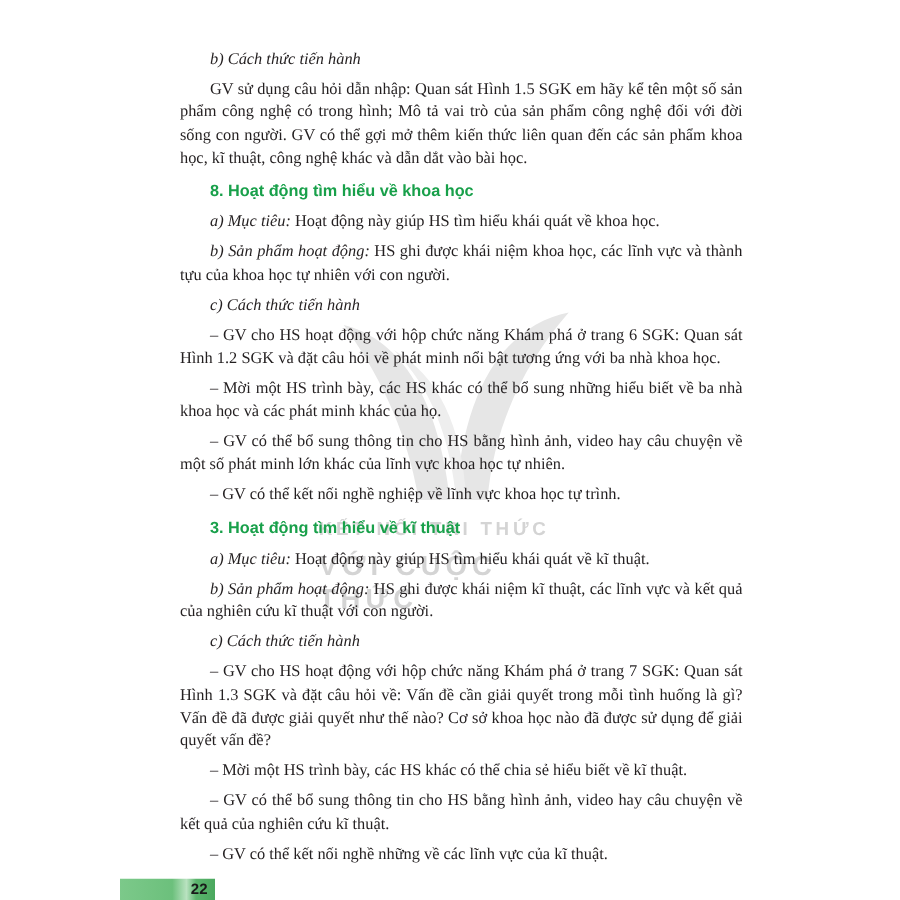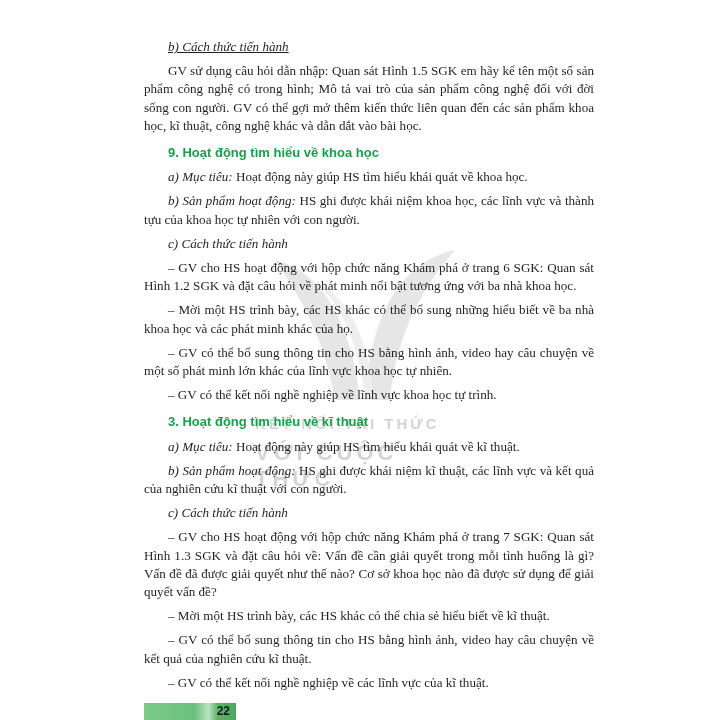--- a/index.html
+++ b/index.html
@@ -10,59 +10,59 @@
              color:#d4d4d4; letter-spacing:3px; }
   .wm-line1 { top:175px; font-size:15px; font-weight:bold; }
   .wm-line2 { top:200px; font-size:22px; font-weight:bold; letter-spacing:4px; }
   .content { position:absolute; left:144px; top:38px; width:450px; font-size:13.1px; line-height:18.2px; }
   p { margin:0; }
   .sub { font-style:italic; text-indent:24px; margin-top:6px; }
   .para { text-indent:24px; margin-top:6px; text-align:justify; }
   .para .lbl { font-style:italic; }
   .heading { font-family:"Liberation Sans","DejaVu Sans",sans-serif; font-weight:bold; color:#18a04a;
              font-size:13px; margin-top:9px; padding-left:24px; }
-  .first { margin-top:0;text-decoration:underline; }
-  .page-tab { position:absolute; left:96px; top:703px; width:92px; height:17px;
-              background:linear-gradient(90deg,#7cc98a 0%,#6cc07c 55%,#b9e2c0 70%,#5bb56d 80%,#4aa85e 100%);margin-left:48px; }
+  .first { margin-top:0; }
+  .page-tab { position:absolute; left:96px; top:703px; width:76px; height:17px;
+              background:linear-gradient(90deg,#7cc98a 0%,#6cc07c 55%,#b9e2c0 70%,#5bb56d 80%,#4aa85e 100%); }
   .page-num { position:absolute; right:6px; top:1px; font-family:"Liberation Sans","DejaVu Sans",sans-serif;
               font-weight:bold; font-size:12px; color:#1a1a1a; }
 </style>
 </head>
 <body>
 
 <div class="watermark">
   <svg width="220" height="170" viewBox="0 0 220 170">
     <path d="M20 20 C60 30 95 70 105 160 L80 160 C70 100 45 55 20 20 Z" fill="#e6e6e6"></path>
     <path d="M200 10 C150 20 115 70 110 160 L135 160 C140 100 165 50 200 10 Z" fill="#e6e6e6"></path>
     <path d="M110 160 C105 110 90 70 60 40 C95 60 115 100 118 160 Z" fill="#eeeeee"></path>
   </svg>
   <div class="wm-text wm-line1">KẾT NỐI TRI THỨC</div>
   <div class="wm-text wm-line2">VỚI CUỘC THỨC</div>
 </div>
 
 <div class="content">
   <p class="sub first">b) Cách thức tiến hành</p>
   <p class="para">GV sử dụng câu hỏi dẫn nhập: Quan sát Hình 1.5 SGK em hãy kể tên một số sản phẩm công nghệ có trong hình; Mô tả vai trò của sản phẩm công nghệ đối với đời sống con người. GV có thể gợi mở thêm kiến thức liên quan đến các sản phẩm khoa học, kĩ thuật, công nghệ khác và dẫn dắt vào bài học.</p>
 
-  <p class="heading">9. Hoạt động tìm hiểu về khoa học</p>
+  <p class="heading">8. Hoạt động tìm hiểu về khoa học</p>
   <p class="para"><span class="lbl">a) Mục tiêu:</span><span> Hoạt động này giúp HS tìm hiểu khái quát về khoa học.</span></p>
   <p class="para"><span class="lbl">b) Sản phẩm hoạt động:</span><span> HS ghi được khái niệm khoa học, các lĩnh vực và thành tựu của khoa học tự nhiên với con người.</span></p>
   <p class="sub">c) Cách thức tiến hành</p>
   <p class="para">– GV cho HS hoạt động với hộp chức năng Khám phá ở trang 6 SGK: Quan sát Hình 1.2 SGK và đặt câu hỏi về phát minh nổi bật tương ứng với ba nhà khoa học.</p>
   <p class="para">– Mời một HS trình bày, các HS khác có thể bổ sung những hiểu biết về ba nhà khoa học và các phát minh khác của họ.</p>
   <p class="para">– GV có thể bổ sung thông tin cho HS bằng hình ảnh, video hay câu chuyện về một số phát minh lớn khác của lĩnh vực khoa học tự nhiên.</p>
   <p class="para">– GV có thể kết nối nghề nghiệp về lĩnh vực khoa học tự trình.</p>
 
   <p class="heading">3. Hoạt động tìm hiểu về kĩ thuật</p>
   <p class="para"><span class="lbl">a) Mục tiêu:</span><span> Hoạt động này giúp HS tìm hiểu khái quát về kĩ thuật.</span></p>
   <p class="para"><span class="lbl">b) Sản phẩm hoạt động:</span><span> HS ghi được khái niệm kĩ thuật, các lĩnh vực và kết quả của nghiên cứu kĩ thuật với con người.</span></p>
   <p class="sub">c) Cách thức tiến hành</p>
   <p class="para">– GV cho HS hoạt động với hộp chức năng Khám phá ở trang 7 SGK: Quan sát Hình 1.3 SGK và đặt câu hỏi về: Vấn đề cần giải quyết trong mỗi tình huống là gì? Vấn đề đã được giải quyết như thế nào? Cơ sở khoa học nào đã được sử dụng để giải quyết vấn đề?</p>
   <p class="para">– Mời một HS trình bày, các HS khác có thể chia sẻ hiểu biết về kĩ thuật.</p>
   <p class="para">– GV có thể bổ sung thông tin cho HS bằng hình ảnh, video hay câu chuyện về kết quả của nghiên cứu kĩ thuật.</p>
-  <p class="para">– GV có thể kết nối nghề nghiệp về các lĩnh vực của kĩ thuật.</p>
+  <p class="para">– GV có thể kết nối nghề những về các lĩnh vực của kĩ thuật.</p>
 
 
 </div>
 
 <div class="page-tab">
   <span class="page-num">22</span>
 </div>
 
 </body></html>

